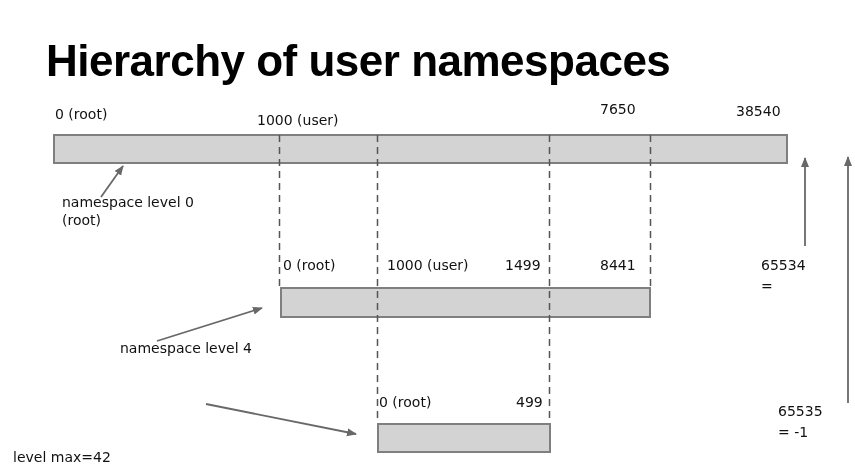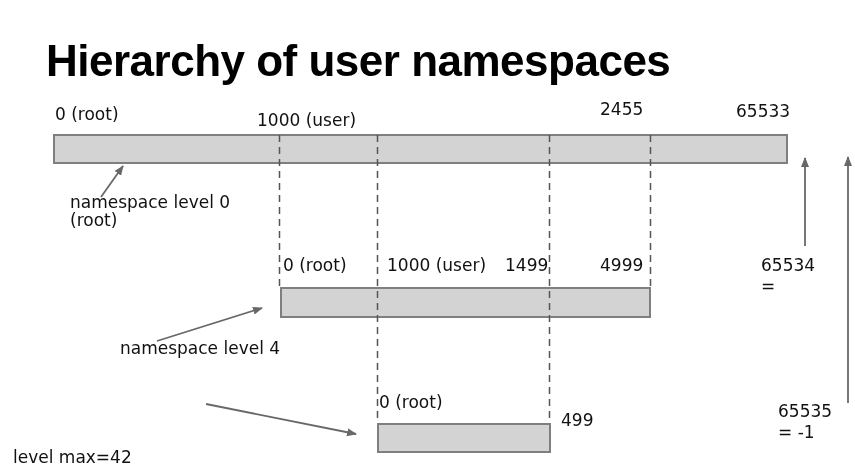--- a/index.html
+++ b/index.html
@@ -20,52 +20,52 @@
     font-family: "DejaVu Sans", sans-serif;
     color: var(--text);
   }
   .diagram-svg { position: absolute; left: 0; top: 0; }
   .bar { fill: var(--bar-fill); stroke: var(--bar-border); stroke-width: 2; }
   .dash { stroke: var(--dash-line); stroke-width: 1.5; stroke-dasharray: 7 5; fill: none; }
   .arrow { stroke: var(--arrow); stroke-width: 1.8; fill: none; marker-end: url(#ah); }
   .ah-head { fill: var(--arrow); }
   .lbl {
     position: absolute;
-    font-size: 17px;
+    font-size: 14px;
     line-height: 18px;
     white-space: nowrap;
     color: var(--text);
   }
   .title {
     position: absolute;
     left: 46px;
     top: 37px;
     font-family: "Liberation Sans", sans-serif;
     font-weight: bold;
     font-size: 44px;
     line-height: 48px;
     letter-spacing: -0.5px;
     color: #000;
     white-space: nowrap;
   }
-  .caption { line-height: 18px; margin-left: 8px; }
+  .caption { line-height: 18px; }
   .annot { line-height: 21px; }
   
   .t0-0      { left: 55px;  top: 105px; }
   .t0-1000   { left: 257px; top: 111px; }
   .t0-5999   { left: 600px; top: 100px; }
   .t0-65533  { left: 736px; top: 102px; }
   
   .t1-0      { left: 283px; top: 256px; }
   .t1-1000   { left: 387px; top: 256px; }
   .t1-1499   { left: 505px; top: 256px; }
   .t1-4999   { left: 600px; top: 256px; }
   
   .t2-0      { left: 379px; top: 393px; }
-  .t2-499    { left: 516px; top: 411px; margin-left: 45px; }
+  .t2-499    { left: 516px; top: 393px; }
   
   .cap0      { left: 62px;  top: 193px; }
   .cap1      { left: 120px; top: 339px; }
   .cap2      { left: 55px;  top: 392px; }
   .footnote  { left: 13px;  top: 448px; }
   
   .annot-nobody  { left: 761px; top: 255px; width: 90px; }
   .annot-minus1  { left: 778px; top: 401px; width: 90px; }
 </style>
 </head>
@@ -94,32 +94,32 @@
     <path class="arrow" d="M206,404 L356,434"></path>
 
     <path class="arrow" d="M805,246 L805,158"></path>
     <path class="arrow" d="M848,403 L848,157"></path>
   </svg>
 
   <div class="title">Hierarchy of user namespaces</div>
 
   <div class="lbl t0-0">0 (root)</div>
   <div class="lbl t0-1000">1000 (user)</div>
-  <div class="lbl t0-5999">2455</div>
-  <div class="lbl t0-65533">65533</div>
+  <div class="lbl t0-5999">7650</div>
+  <div class="lbl t0-65533">38540</div>
 
   <div class="lbl caption cap0">
     <div>namespace level 0</div>
     <div>(root)</div>
   </div>
 
   <div class="lbl t1-0">0 (root)</div>
   <div class="lbl t1-1000">1000 (user)</div>
   <div class="lbl t1-1499">1499</div>
-  <div class="lbl t1-4999">4999</div>
+  <div class="lbl t1-4999">8441</div>
 
   <div class="lbl cap1">namespace level 4</div>
 
   <div class="lbl t2-0">0 (root)</div>
   <div class="lbl t2-499">499</div>
 
 
   <div class="lbl footnote">level max=42</div>
 
   <div class="lbl annot annot-nobody">

